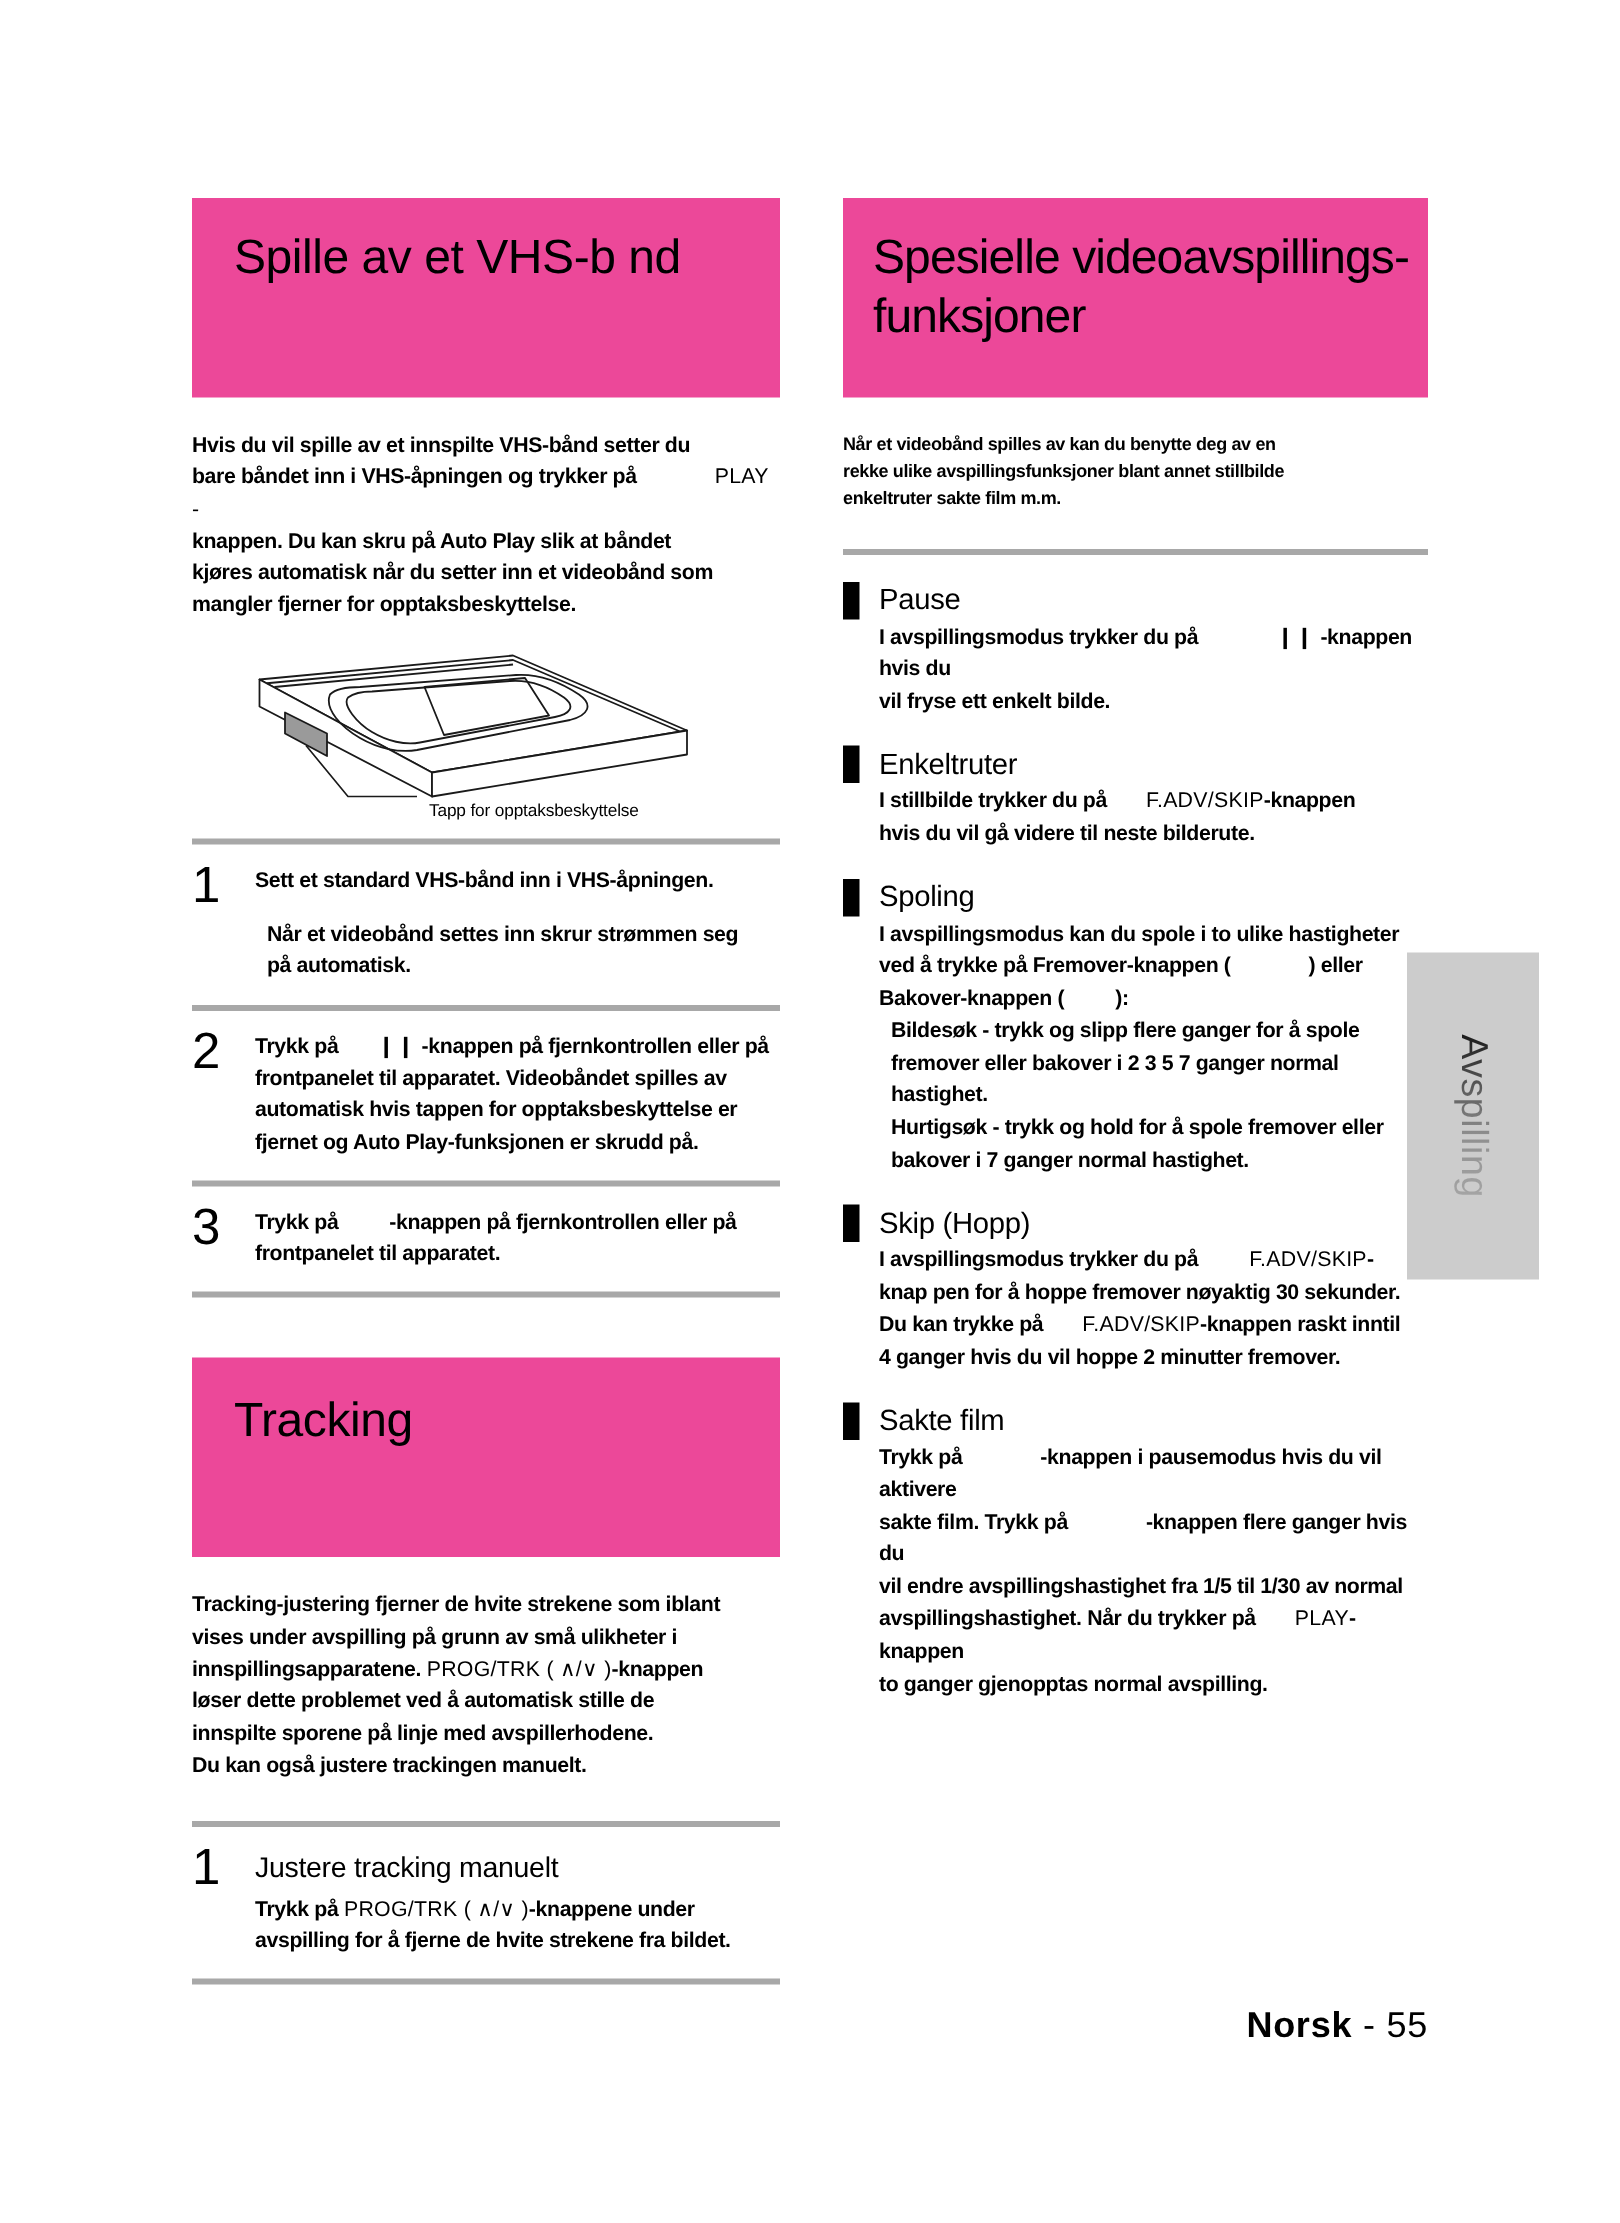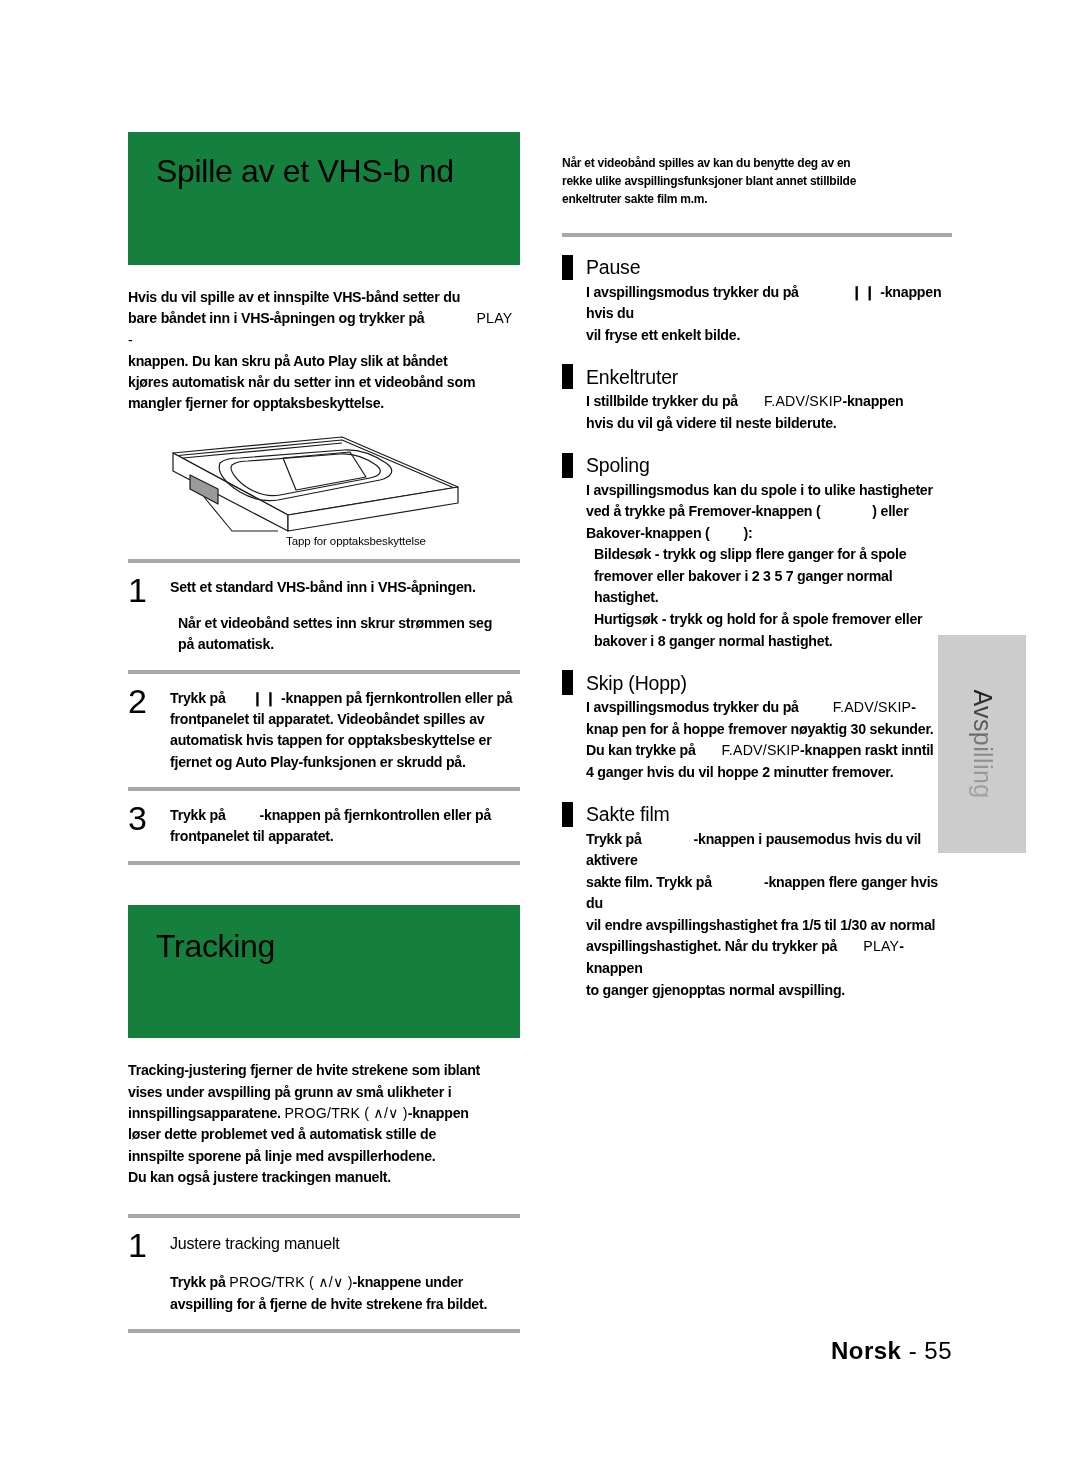--- a/index.html
+++ b/index.html
@@ -32,21 +32,21 @@
   }
   .col-right {
     position: absolute;
     left: 562px;
     top: 132px;
     width: 390px;
   }
 
   
   .band {
-    background: #15803d;
+    background: #ec4899;
     box-sizing: border-box;
   }
   .band-left {
     width: 392px;
     height: 133px;
     padding: 20px 0 0 28px;
   }
   .band-right {
     width: 390px;
     height: 133px;
@@ -151,23 +151,23 @@
   }
   .step-sub {
     display: block;
     margin-top: 15px;
     padding-left: 8px;
     white-space: pre-line;
   }
   .step-heading {
     display: block;
     font-weight: 400;
-    font-size: 16px;
+    font-size: 19px;
     letter-spacing: -0.2px;
-    margin-bottom: 16px;
+    margin-bottom: 2px;
   }
 
   
   .feature {
     margin-top: 16px;
   }
   .feature-head {
     display: flex;
     align-items: flex-end;
     margin-bottom: 2px;
@@ -330,20 +330,24 @@
       <div class="step-num">1</div>
       <div class="step-body"><span class="step-heading">Justere tracking manuelt</span><span>Trykk på</span> <span class="btnname">PROG/TRK ( ∧/∨ )</span><span>-knappene under
 avspilling for å fjerne de hvite strekene fra bildet.</span></div>
     </div>
 
     <hr class="rule">
   </div>
 
   <div class="col-right">
 
+    <div class="band band-right">
+      <div class="band-title wide">Spesielle videoavspillings-
+funksjoner</div>
+    </div>
 
     <div class="intro-right">Når et videobånd spilles av kan du benytte deg av en
 rekke ulike avspillingsfunksjoner  blant annet stillbilde
 enkeltruter  sakte film  m.m.</div>
 
     <hr class="rule" style="margin-top:24px">
 
     <div class="feature">
       <div class="feature-head">
         <span class="bullet-bar"></span>
@@ -365,21 +369,21 @@
     <div class="feature">
       <div class="feature-head">
         <span class="bullet-bar"></span>
         <span class="feature-title">Spoling</span>
       </div>
       <div class="feature-body"><span>I avspillingsmodus kan du spole i to ulike hastigheter</span>
 <span>ved å trykke på Fremover-knappen (</span><span class="glyphgap lg"></span><span>) eller</span>
 <span>Bakover-knappen (</span><span class="glyphgap"></span><span>):</span><span class="sub-list">Bildesøk - trykk og slipp flere ganger for å spole
   fremover eller bakover i 2 3 5 7 ganger normal
   hastighet.</span><span class="sub-list">Hurtigsøk - trykk og hold for å spole fremover eller
-  bakover i 8 ganger normal hastighet.</span></div>
+  bakover i 7 ganger normal hastighet.</span></div>
     </div>
 
     <div class="feature">
       <div class="feature-head">
         <span class="bullet-bar"></span>
         <span class="feature-title">Skip (Hopp)</span>
       </div>
       <div class="feature-body"><span>I avspillingsmodus trykker du på</span><span class="glyphgap"></span><span class="btnname">F.ADV/SKIP</span><span>-
 knap pen for å hoppe fremover nøyaktig 30 sekunder.
 Du kan trykke på</span><span class="glyphgap sm"></span><span class="btnname">F.ADV/SKIP</span><span>-knappen raskt inntil

